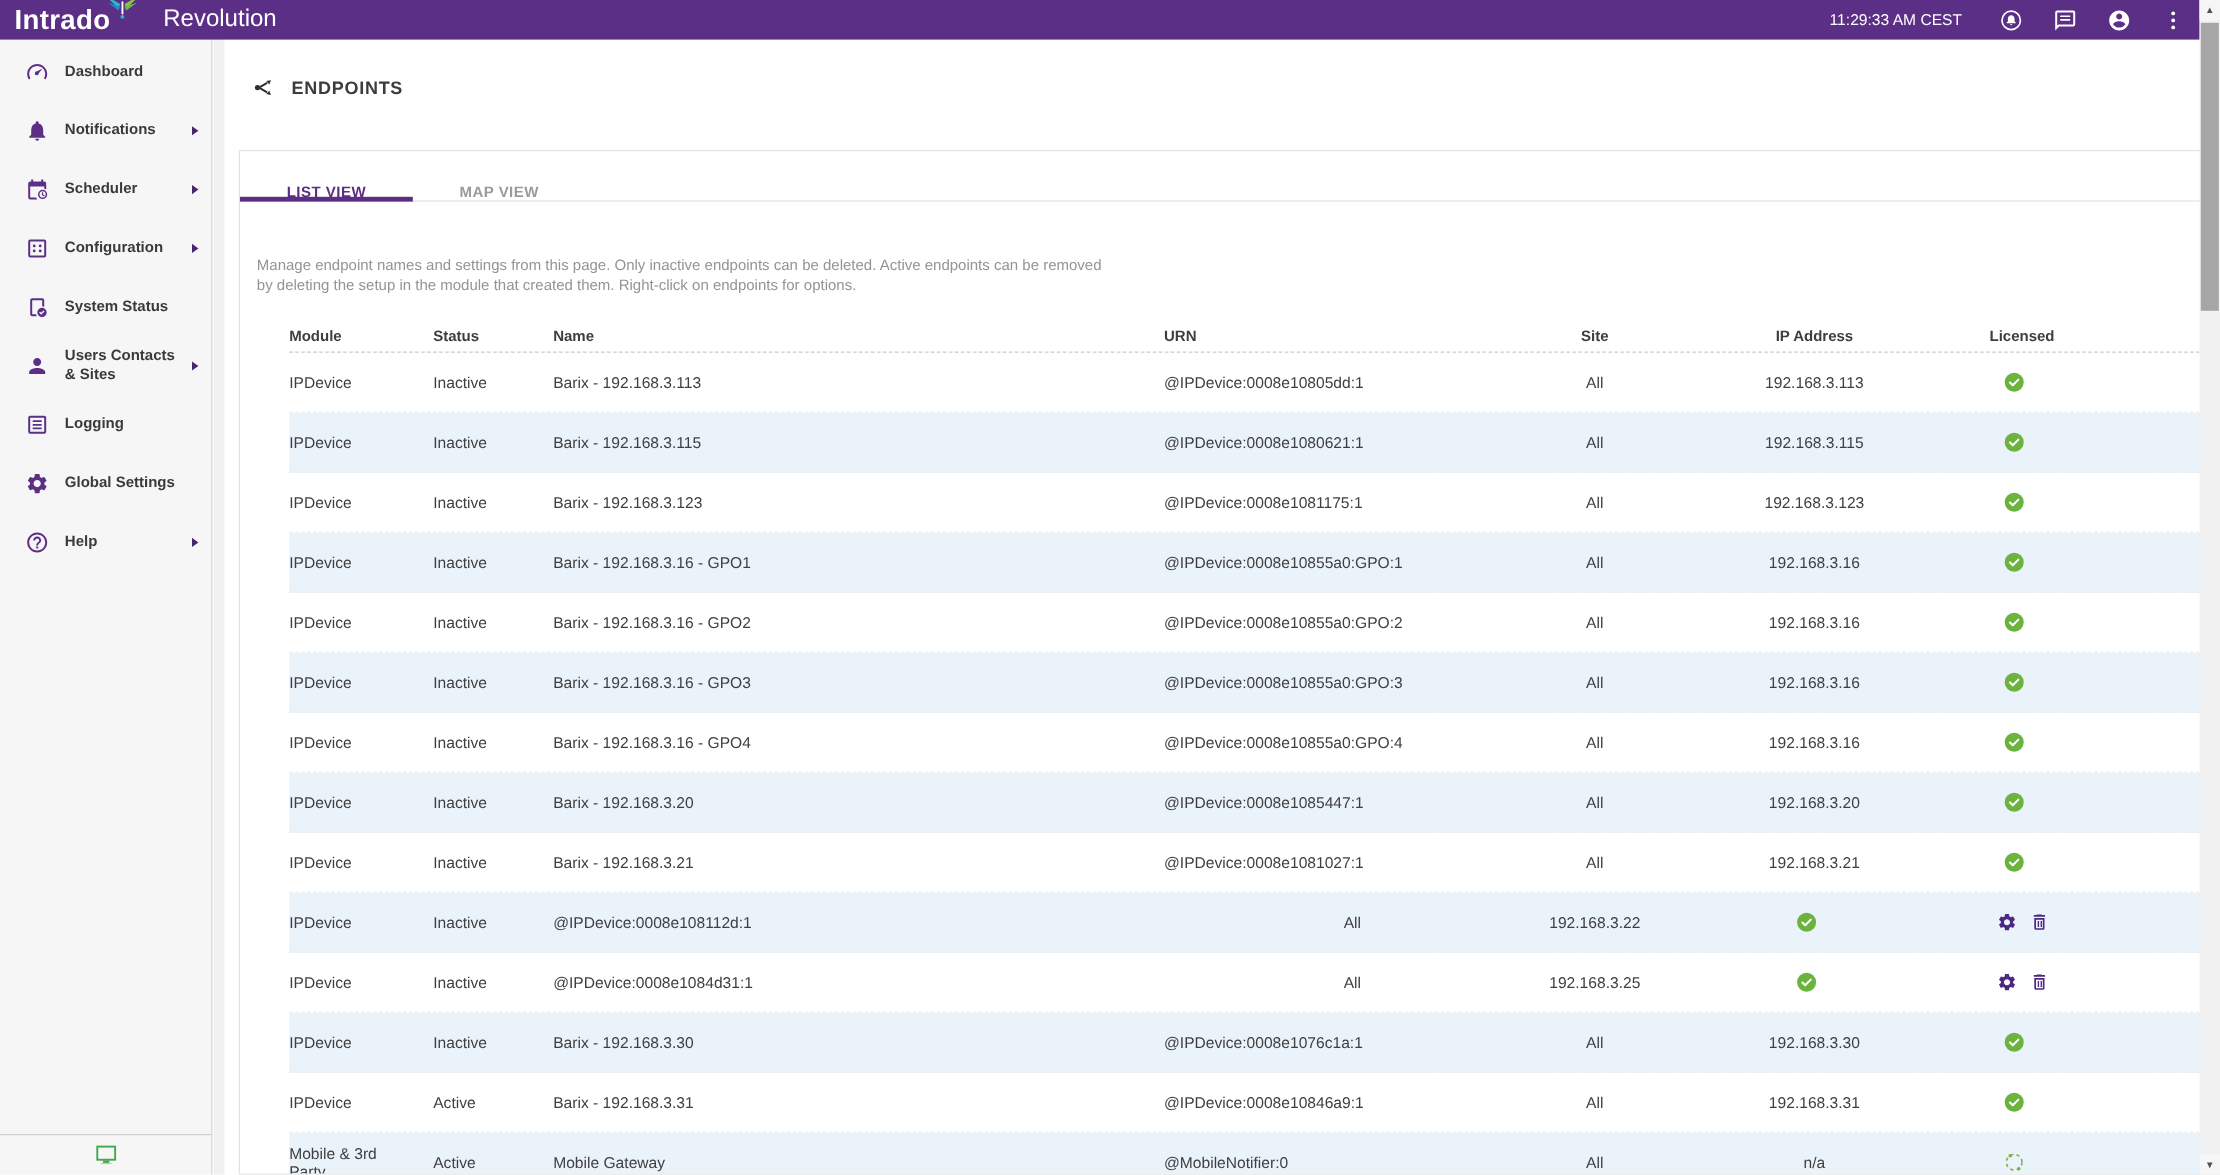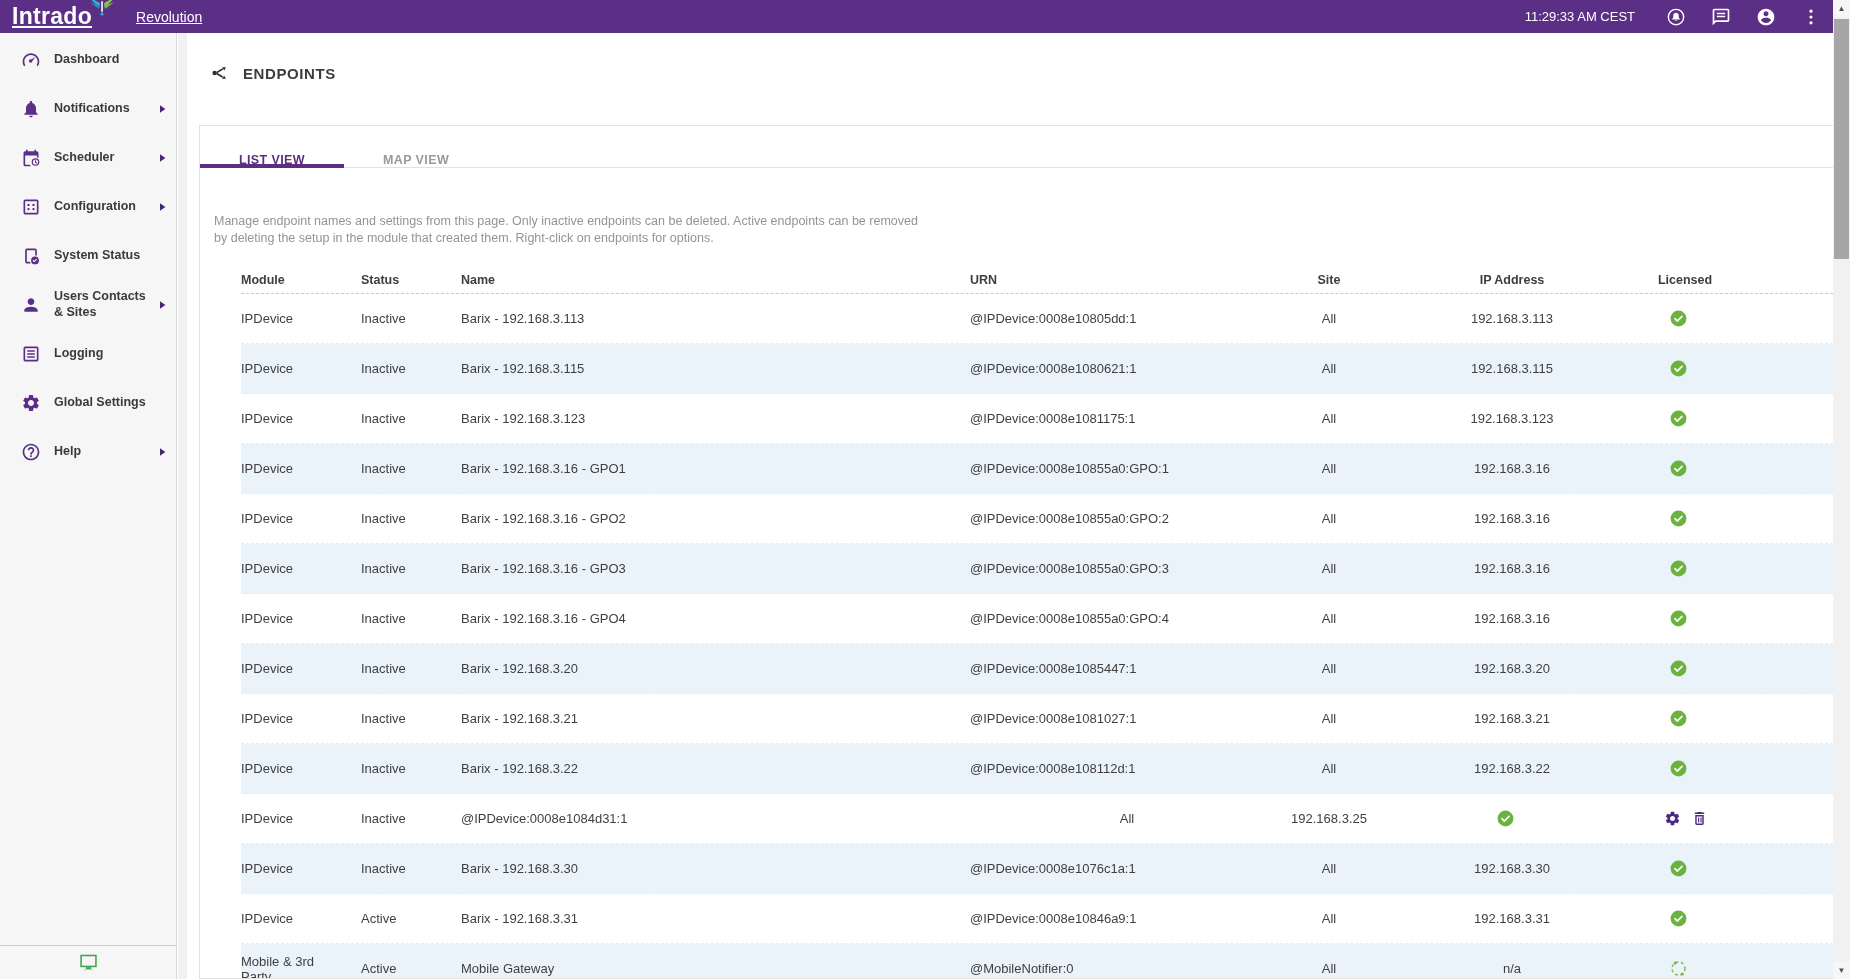--- a/index.html
+++ b/index.html
@@ -2,25 +2,25 @@
 <html><head>
 <meta charset="utf-8">
 <style>
   * { box-sizing: border-box; margin: 0; padding: 0; }
   html,body { width:1850px; height:979px; overflow:hidden; background:#fff;
     font-family:"Liberation Sans", sans-serif; position:relative; }
 
   
   .topbar { position:absolute; top:0; left:0; width:1833px; height:33px;
     background:#5C2F87; display:flex; align-items:center; color:#fff; z-index:5; }
-  .brand { display:flex; align-items:center;text-decoration:underline; }
+  .brand { display:flex; align-items:center; }
   .logo { font-size:23px; font-weight:bold; letter-spacing:.3px; padding-left:12px; position:relative; }
   .dragonfly { position:absolute; right:-26px; top:-8px; width:32px; height:24px; display:block; }
   .dragonfly svg { width:100%; height:100%; }
-  .product { margin-left:44px; font-size:14px; font-weight:400; }
+  .product { margin-left:44px; font-size:20px; font-weight:400; }
   .topbar-right { margin-left:auto; display:flex; align-items:center; gap:25px; padding-right:12px; }
   .clock { font-size:13px; margin-right:6px; white-space:nowrap; }
   .tb-btn { width:20px; height:20px; color:#fff; cursor:pointer; }
   .tb-btn svg { width:100%; height:100%; }
 
   
   .sidebar { position:absolute; top:33px; left:0; width:177px; height:946px;
     background:#F6F6F6; border-right:1px solid #D8D8D8; }
   .side-nav { padding-top:2px; }
   .side-item { display:flex; align-items:center; min-height:49px; padding:4px 6px 4px 21px; cursor:pointer; }
@@ -472,21 +472,20 @@
                 <span class="action-icon"><svg viewBox="0 0 24 24">
                     <path fill="currentColor" d="M14.6 2.8H9.4l-.8.8H5.4v2h13.2v-2h-3.2z"></path>
                     <path fill="currentColor" fill-rule="evenodd" d="M6 7h12v12a2 2 0 0 1-2 2H8a2 2 0 0 1-2-2V7zm2 2v10h8V9H8z"></path>
                     <path fill="currentColor" d="M10 10.5h1.6v7H10zm3.4 0H15v7h-1.6z"></path>
                   </svg></span>
               </div>
             </div>
             <div class="t-row alt">
               <div class="cell cell-module">IPDevice</div>
               <div class="cell cell-status">Inactive</div>
-              <div class="cell cell-name">Barix - 192.168.3.22</div>
               <div class="cell cell-urn">@IPDevice:0008e108112d:1</div>
               <div class="cell cell-center">All</div>
               <div class="cell cell-center">192.168.3.22</div>
               <div class="cell cell-lic">
                 <span class="lic-icon"><svg viewBox="0 0 24 24">
                     <circle cx="12" cy="12" r="10" fill="#6CB33E"></circle>
                     <path d="M7.6 12.3l2.9 2.9 5.9-5.9" fill="none" stroke="#fff" stroke-width="2.2" stroke-linecap="round" stroke-linejoin="round"></path>
                   </svg></span>
               </div>
               <div class="cell cell-actions">

